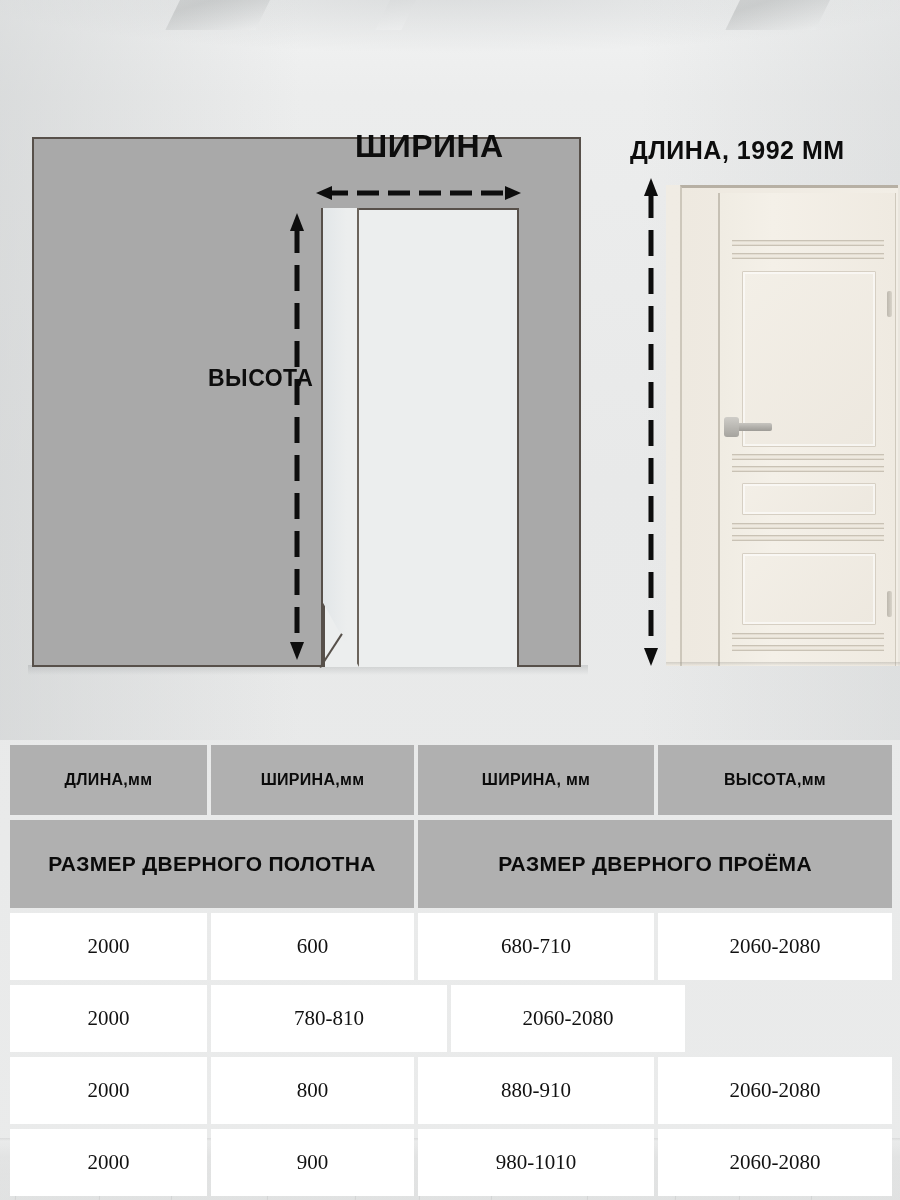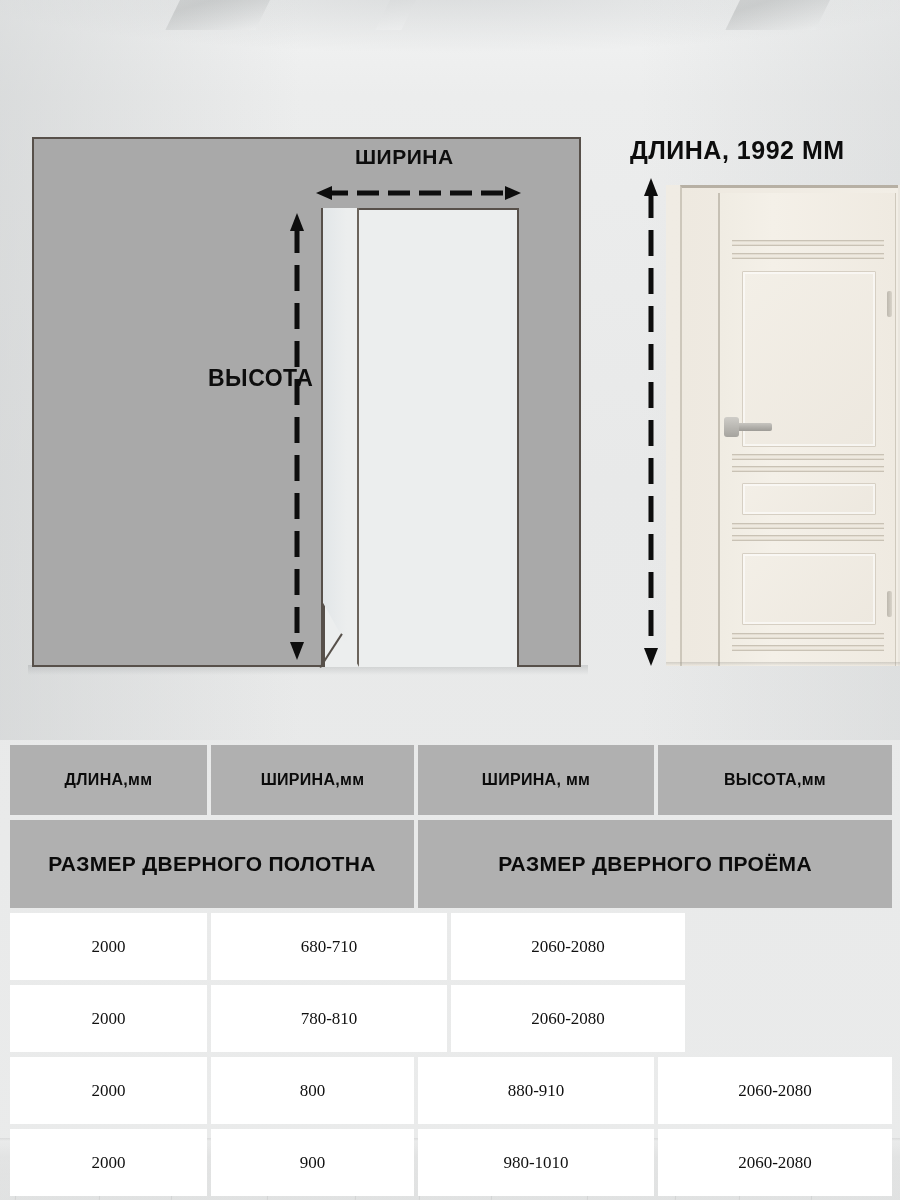--- a/index.html
+++ b/index.html
@@ -151,21 +151,21 @@
     width: 14px; height: 488px;
   }
 
   .label {
     position: absolute;
     font-weight: bold;
     color: #0d0d0d;
     letter-spacing: .5px;
     white-space: nowrap;
   }
-  #label-shirina { left: 355px; top: 145px; font-size: 21px; }
+  #label-shirina { left: 355px; top: 128px; font-size: 32px; }
   #label-vysota  { left: 166px; top: 365px; font-size: 23px; margin-left: 42px; }
   #label-dlina   { left: 630px; top: 136px; font-size: 25px; }
 
   
   #door-photo {
     position: absolute;
     left: 666px; top: 185px;
     width: 234px; height: 481px;
     overflow: hidden;
   }
@@ -263,21 +263,21 @@
   .t-sub { height: 70px; font-size: 16px; letter-spacing: .3px; }
   .c1 { width: 197px; }
   .c2 { width: 203px; }
   .c3 { width: 236px; }
   .c4 { width: 234px; }
   .t-data {
     background: #ffffff;
     height: 67px;
     font-family: "Liberation Serif", serif;
     font-weight: normal;
-    font-size: 17px;
+    font-size: 21px;
     color: #111;
   }
 </style>
 </head>
 <body>
 
 <div id="scene">
   <div class="ceiling-wrap">
     <div class="ceiling-panel cp1"></div>
     <div class="ceiling-panel cp2"></div>
@@ -367,20 +367,21 @@
     <div class="t-cell t-sub c4">ВЫСОТА,мм</div>
   </div>
 
   <div class="t-row">
     <div class="t-cell t-group g1">РАЗМЕР ДВЕРНОГО ПОЛОТНА</div>
     <div class="t-cell t-group g2">РАЗМЕР ДВЕРНОГО ПРОЁМА</div>
   </div>
 
   <div class="t-row">
     <div class="t-cell t-data c1">2000</div>
+    <div class="t-cell t-data c2">600</div>
     <div class="t-cell t-data c3">680-710</div>
     <div class="t-cell t-data c4">2060-2080</div>
   </div>
 
   <div class="t-row">
     <div class="t-cell t-data c1">2000</div>
     <div class="t-cell t-data c3">780-810</div>
     <div class="t-cell t-data c4">2060-2080</div>
   </div>
 

